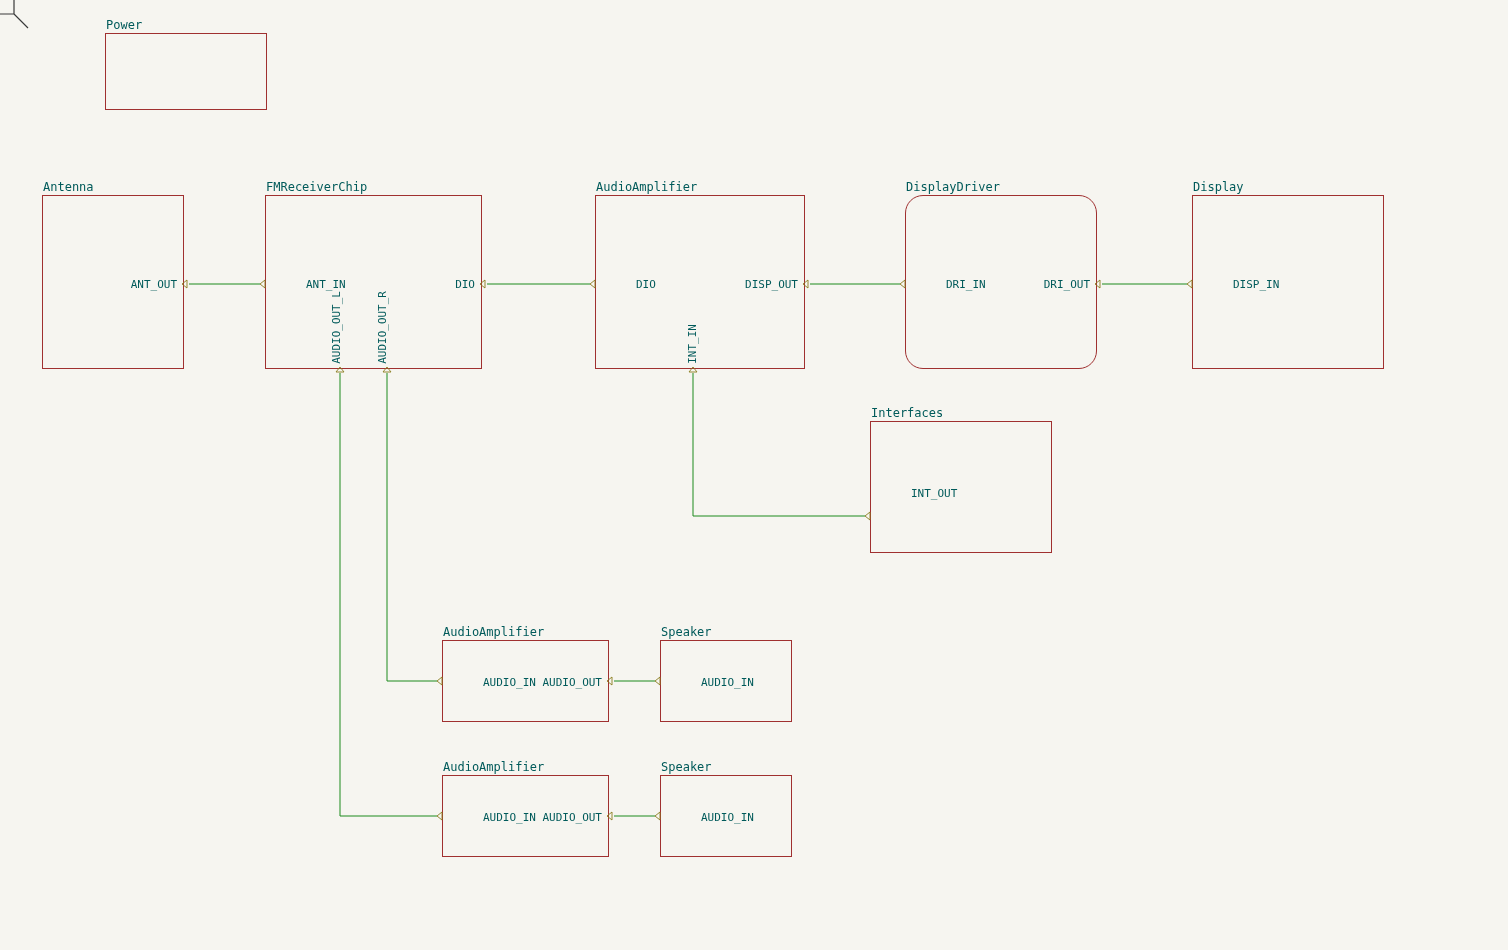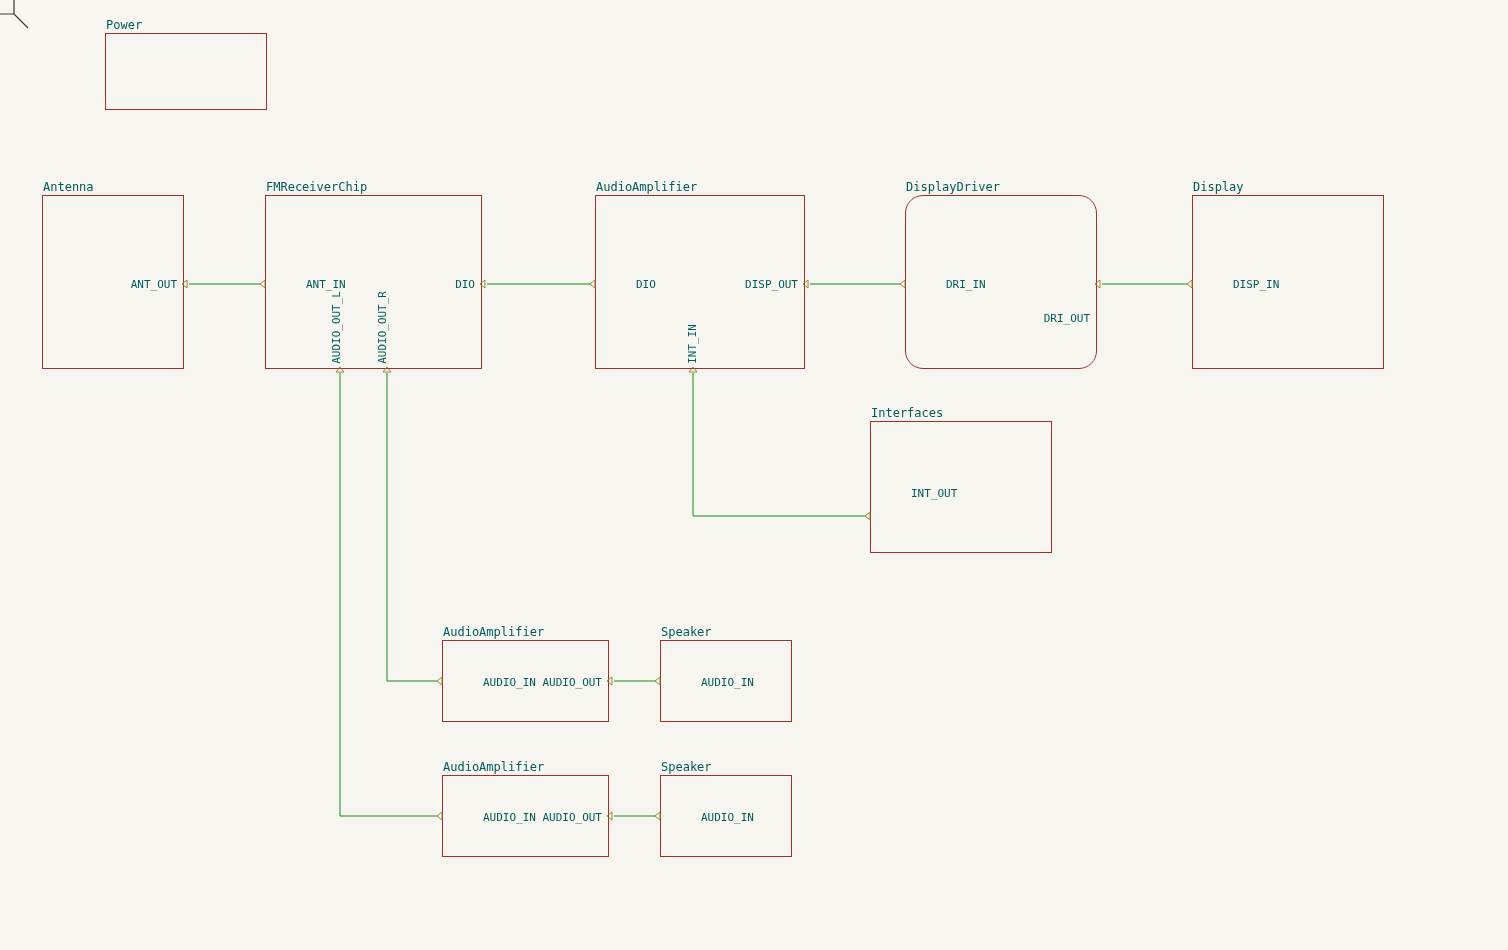--- a/index.html
+++ b/index.html
@@ -97,21 +97,21 @@
 <div class="block" style="left:595px; top:195px; width:208px; height:172px;">
   <div class="block-title">AudioAmplifier</div>
   <div class="port left" style="left:8px;  top:82px;">DIO</div>
   <div class="port right" style="right:6px; top:82px;padding-left:36px;">DISP_OUT</div>
   <div class="port bottom" style="left:90px;  bottom:4px;">INT_IN</div>
 </div>
 
 <div class="block" style="left:905px; top:195px; width:190px; height:172px;border-radius:18px;">
   <div class="block-title">DisplayDriver</div>
   <div class="port left" style="left:8px;  top:82px;">DRI_IN</div>
-  <div class="port right" style="right:6px; top:82px;margin-top:34px;">DRI_OUT</div>
+  <div class="port right" style="right:6px; top:82px;">DRI_OUT</div>
 </div>
 
 <div class="block" style="left:1192px; top:195px; width:190px; height:172px;">
   <div class="block-title">Display</div>
   <div class="port left" style="left:8px; top:82px;">DISP_IN</div>
 </div>
 
 <div class="block" style="left:870px; top:421px; width:180px; height:130px;">
   <div class="block-title">Interfaces</div>
   <div class="port left" style="left:8px; top:65px;">INT_OUT</div>

